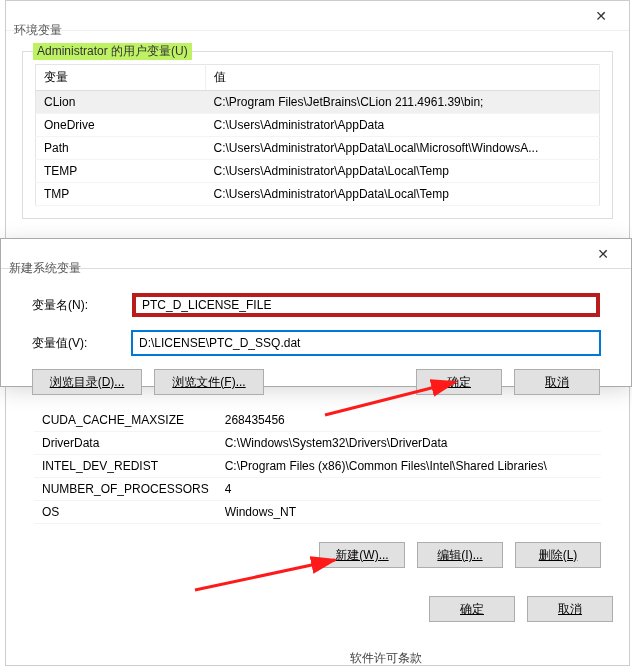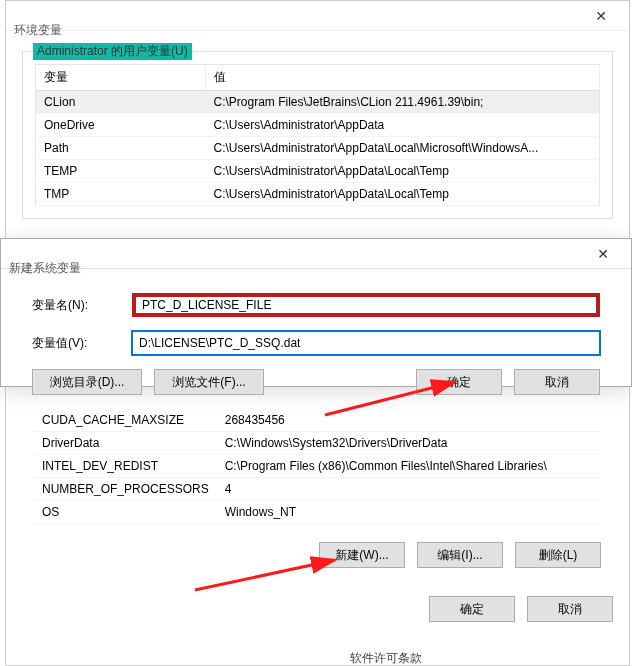--- a/index.html
+++ b/index.html
@@ -3,31 +3,31 @@
 <meta charset="utf-8">
 <style>
 * { box-sizing: border-box; margin: 0; padding: 0; }
 body { font-family: "Microsoft YaHei", "Segoe UI", sans-serif; font-size: 12px; background: #fff; width: 632px; height: 666px; position: relative; overflow: hidden; color: #000; }
 .dialog { position: absolute; background: #fff; border: 1px solid #ccc; }
 .titlebar { height: 30px; display: flex; align-items: center; padding: 0 8px; border-bottom: 1px solid #eee; color: #555; }
 .titlebar .title { flex: 1; margin-top: 29px; }
 .close-btn { width: 40px; height: 28px; display: flex; align-items: center; justify-content: center; font-size: 14px; cursor: pointer; color: #333; }
 .body { padding: 12px 16px; }
 .groupbox { border: 1px solid #ddd; padding: 12px; position: relative; margin-top: 8px; }
-.group-legend { position: absolute; top: -9px; left: 10px; background: #14b8a6; padding: 0 4px; color: #333; }
+.group-legend { position: absolute; top: -9px; left: 10px; background: #bef264; padding: 0 4px; color: #333; }
 table.vars { width: 100%; border-collapse: collapse; border: 1px solid #e5e5e5; }
 table.vars th, table.vars td { text-align: left; padding: 4px 8px; font-weight: normal; font-size: 12px; border-bottom: 1px solid #f4f4f4; white-space: nowrap; overflow: hidden; text-overflow: ellipsis; }
 table.vars th { border-bottom: 1px solid #ddd; border-right: 1px solid #eee; background: #fff; }
 table.vars tr.selected { background: #f0f0f0; }
 table.vars col.c1 { width: 170px; }
 .form-row { display: flex; align-items: center; margin: 14px 0; }
 .form-row label { width: 100px; }
 .form-row input { flex: 1; height: 24px; padding: 2px 6px; border: 4px solid #b91c1c; font-size: 12px; font-family: inherit; }
 .form-row input.active { border: 1px solid #0078d7; outline: 1px solid #0078d7; }
-.btn-row { display: flex; gap: 12px; margin-top: 12px; align-items: center; }
+.btn-row { display: flex; gap: 12px; margin-top: 12px; align-items: center; text-decoration: underline; }
 .btn-row.right { justify-content: flex-end; }
 .btn { min-width: 86px; height: 26px; border: 1px solid #adadad; background: #e1e1e1; font-size: 12px; font-family: inherit; cursor: pointer; padding: 0 12px; }
 .spacer { flex: 1; }
 .arrow { position: absolute; pointer-events: none; }
 .link-text { position: absolute; color: #404040; font-size: 12px; }
 </style>
 </head>
 <body>
 
 <div class="dialog" style="left:5px; top:0; width:625px; height:666px;">

